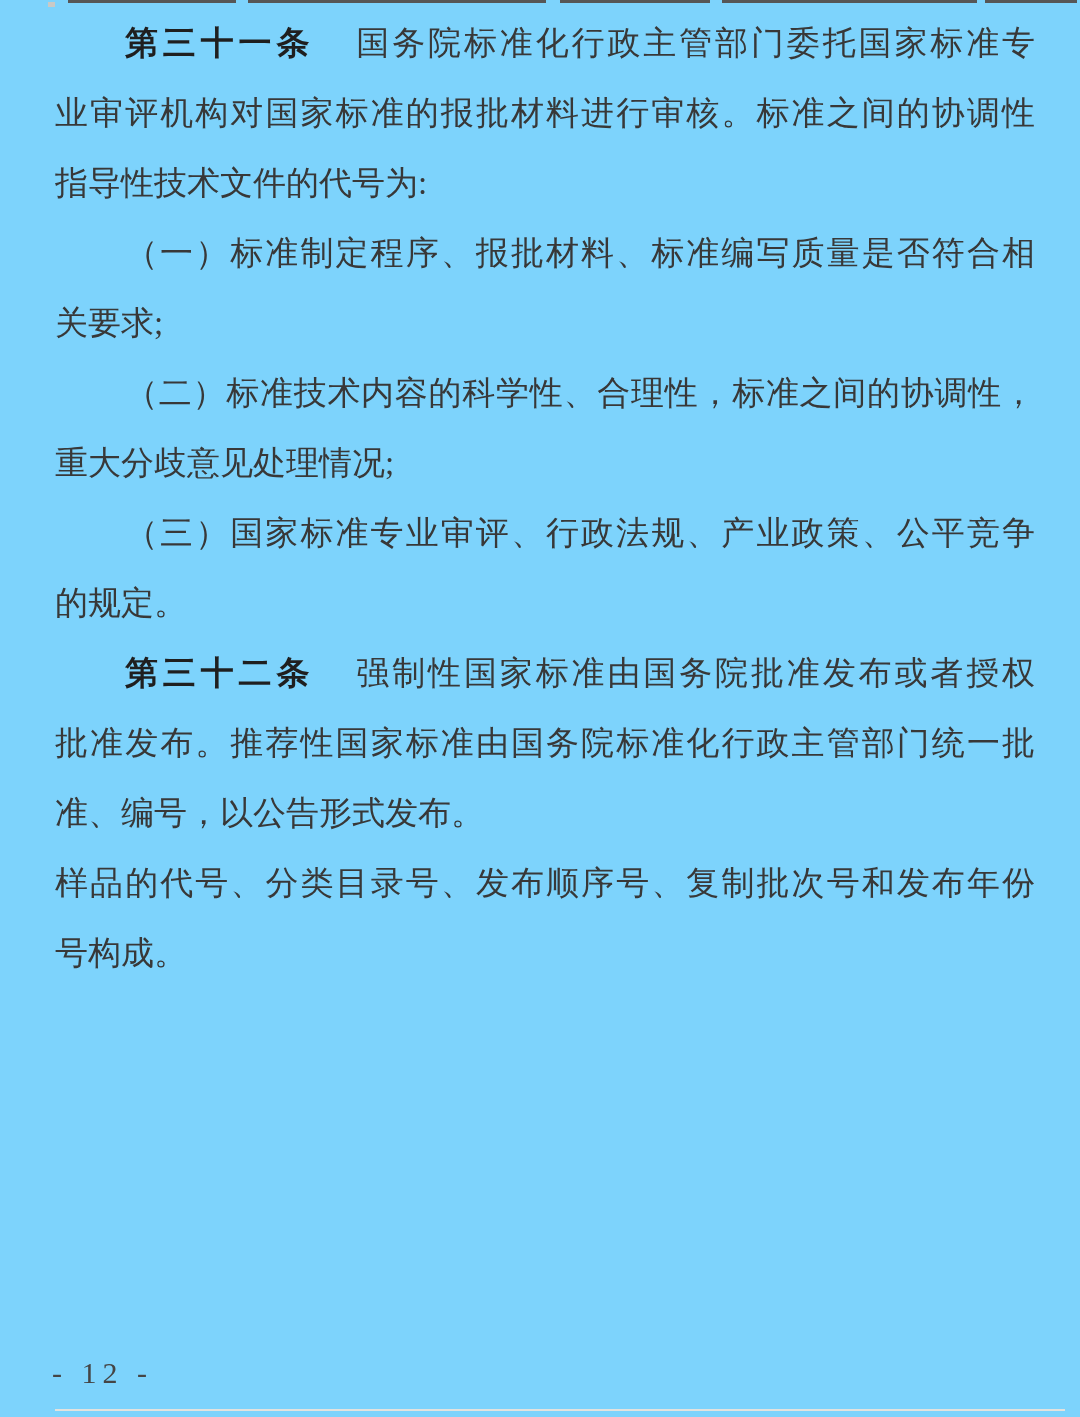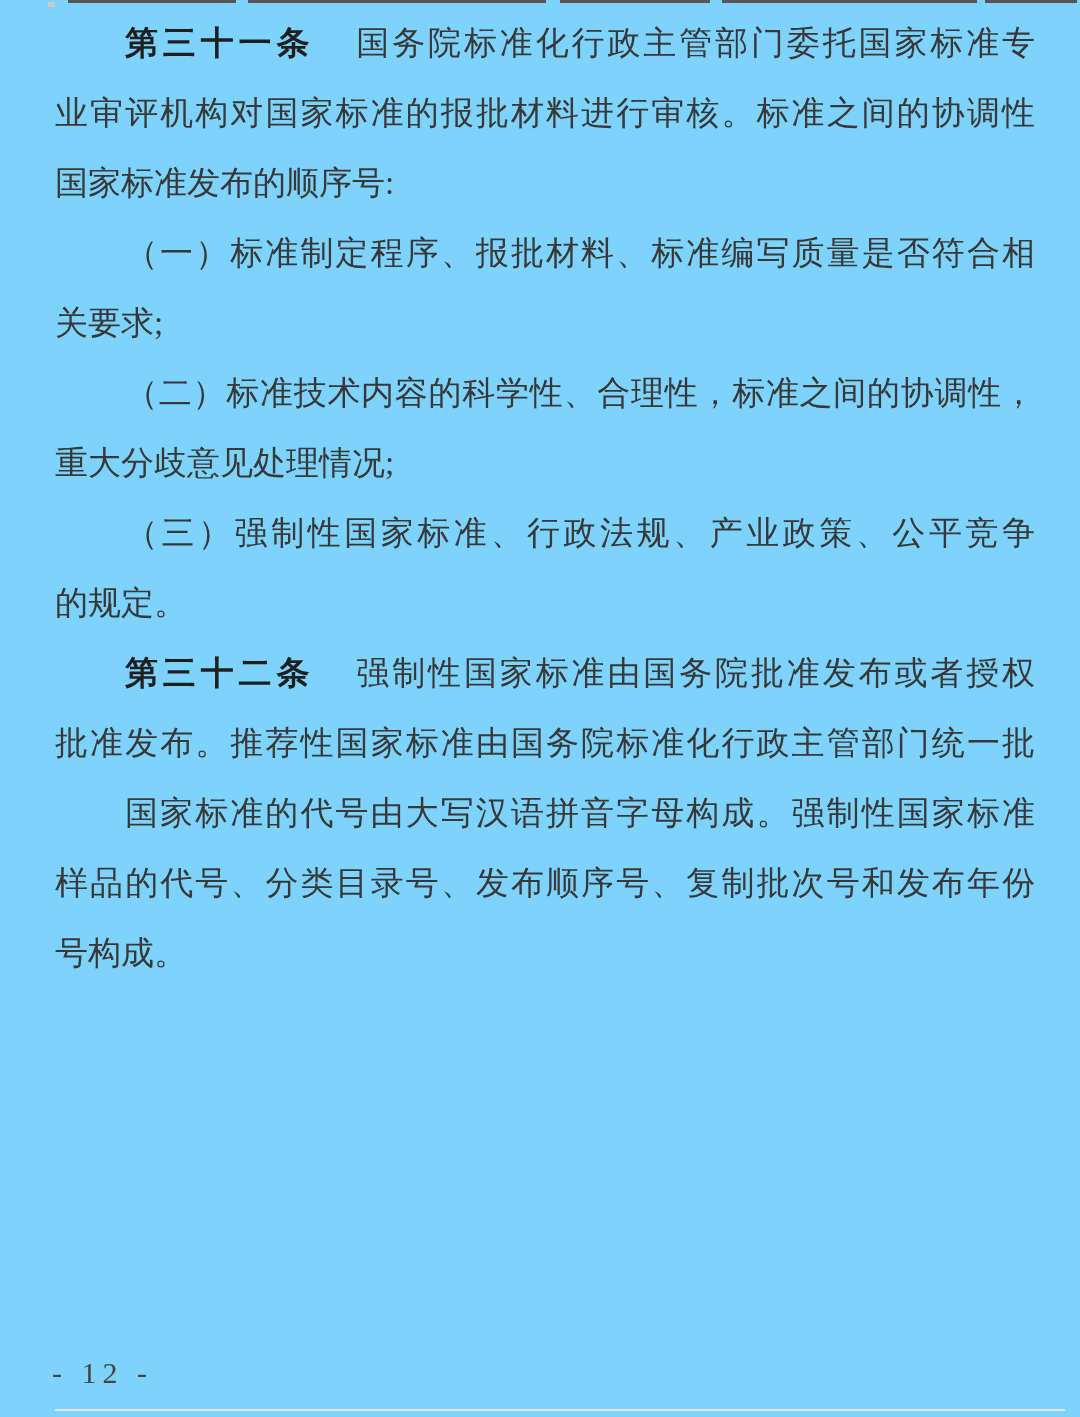--- a/index.html
+++ b/index.html
@@ -95,40 +95,40 @@
   <div class="art a4"></div>
   <div class="art a5"></div>
   <div class="speck"></div>
 
   <div class="doc">
 
     <div class="line ind just"><span class="artnum">第三十一条</span><span>国务院标准化行政主管部门委托国家标准专</span></div>
 
     <div class="line just"><span>业审评机构对国家标准的报批材料进行审核。标准之间的协调性</span></div>
 
-    <div class="line"><span>国家标准发布的顺序号:</span></div>
+    <div class="line"><span>指导性技术文件的代号为:</span></div>
 
     <div class="line ind just"><span>（一）标准制定程序、报批材料、标准编写质量是否符合相</span></div>
 
     <div class="line"><span>关要求;</span></div>
 
     <div class="line ind just"><span>（二）标准技术内容的科学性、合理性，标准之间的协调性，</span></div>
 
     <div class="line"><span>重大分歧意见处理情况;</span></div>
 
-    <div class="line ind just"><span>（三）强制性国家标准、行政法规、产业政策、公平竞争</span></div>
+    <div class="line ind just"><span>（三）国家标准专业审评、行政法规、产业政策、公平竞争</span></div>
 
     <div class="line"><span>的规定。</span></div>
 
     <div class="line ind just"><span class="artnum">第三十二条</span><span>强制性国家标准由国务院批准发布或者授权</span></div>
 
     <div class="line just"><span>批准发布。推荐性国家标准由国务院标准化行政主管部门统一批</span></div>
 
+    <div class="line"><span>准、编号，以公告形式发布。</span></div>
 
-    <div class="line ind just"><span>国家标准的代号由大写汉语拼音字母构成。强制性国家标准</span></div>
 
 
 
 
 
     <div class="line just"><span>样品的代号、分类目录号、发布顺序号、复制批次号和发布年份</span></div>
 
     <div class="line"><span>号构成。</span></div>
 
   </div>

